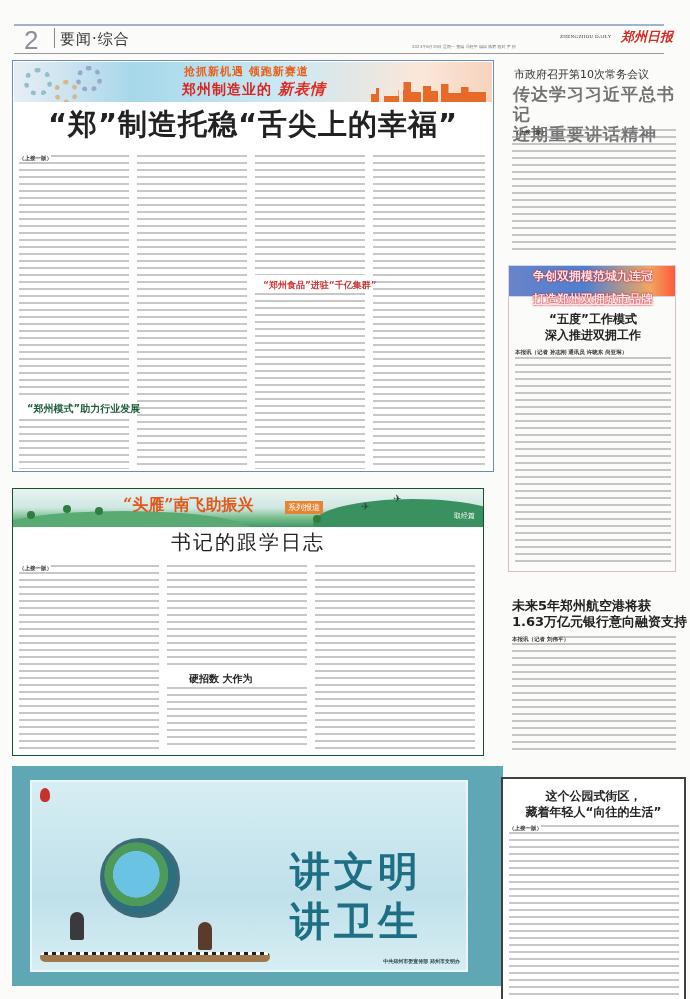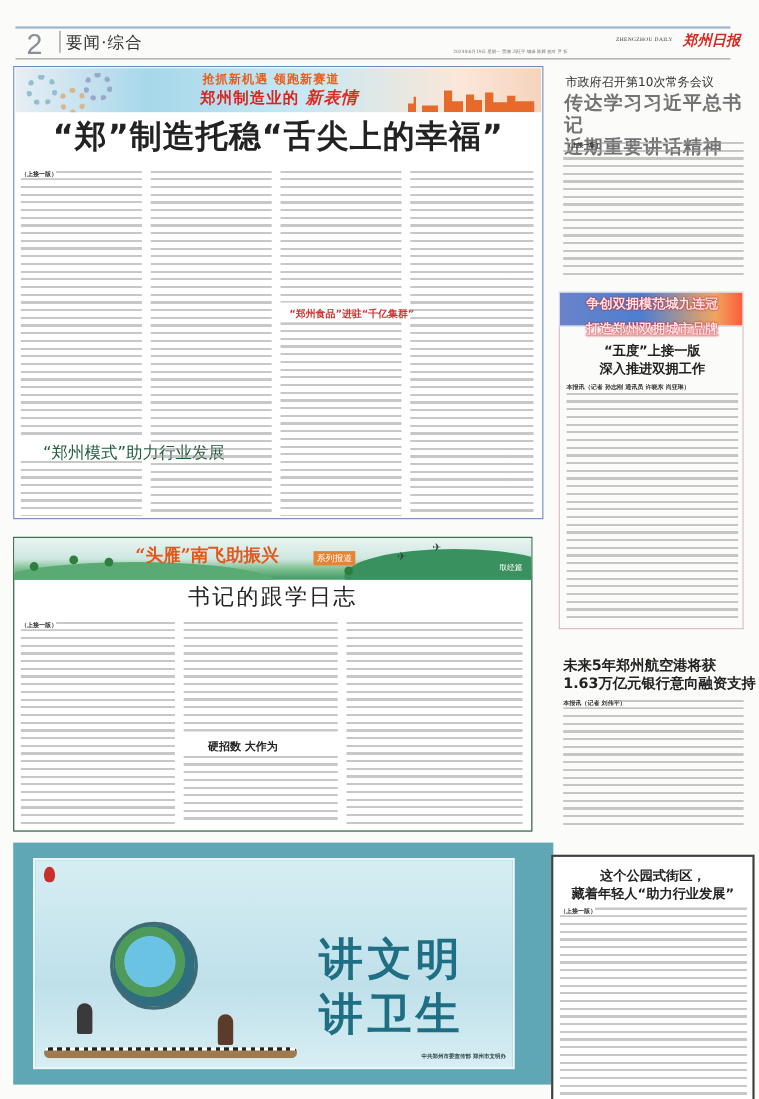--- a/index.html
+++ b/index.html
@@ -31,21 +31,21 @@
   .g1 { left: 10px; top: 6px; width: 28px; height: 28px; border-color: #8fbfd0; }
   .g2 { left: 40px; top: 18px; width: 24px; height: 24px; border-color: #d8b78f; }
   .g3 { left: 62px; top: 4px; width: 26px; height: 26px; border-color: #9aa7c8; }
   .skyline { position: absolute; right: 6px; bottom: 0; width: 125px; height: 20px;
     background: linear-gradient(90deg, transparent 0 8%, #e86a2a 8% 14%, transparent 14% 18%, #e86a2a 18% 30%, transparent 30% 34%, #e86a2a 34% 48%, transparent 48% 50%, #e86a2a 50% 62%, transparent 62% 64%, #e86a2a 64% 100%);
     clip-path: polygon(0 60%,12% 60%,12% 30%,18% 30%,18% 70%,30% 70%,30% 40%,34% 40%,34% 0,40% 0,40% 50%,48% 50%,48% 20%,56% 20%,56% 45%,64% 45%,64% 10%,70% 10%,70% 55%,80% 55%,80% 25%,86% 25%,86% 50%,100% 50%,100% 100%,0 100%); }
   .banner-sub { position: absolute; left: 170px; top: 2px; font-size: 11px; font-weight: bold; color: #e85d1a; letter-spacing: 1px; }
   .banner-main { position: absolute; left: 168px; top: 18px; font-size: 14px; font-weight: bold; color: #d8251f; letter-spacing: 1px; }
   .banner-accent { font-family: "DejaVu Serif", serif; font-style: italic; color: #e02a22; font-size: 15px; margin-left: 6px; }
   .feat1-title { position: absolute; left: 0; top: 44px; width: 480px; text-align: center; font-size: 29px; font-weight: bold; color: #222; letter-spacing: 1px; }
-  .subhead-green { position: absolute; left: 20px; top: 406px; font-size: 15px; font-weight: normal; color: #1f5c3a; margin-left: 12px; }
+  .subhead-green { position: absolute; left: 20px; top: 406px; font-size: 10px; font-weight: bold; color: #1f5c3a; }
 
   
   .feat2 { position: absolute; left: 12px; top: 488px; width: 472px; height: 268px; border: 1px solid #14532d; background: #fff; }
   .feat2-banner { position: absolute; left: 0; top: 0; width: 470px; height: 38px;
     background: linear-gradient(180deg,#e9f4f1 0%, #cfe7e1 50%, #7dbf8f 75%, #3f9a66 100%); overflow: hidden; }
   .hill { position: absolute; border-radius: 50%; }
   .h1 { left: -20px; top: 22px; width: 260px; height: 40px; background: #5aaa73; }
   .h2 { left: 300px; top: 10px; width: 200px; height: 50px; background: #3a9160; }
   .tree { position: absolute; width: 8px; height: 8px; border-radius: 50%; background: #2f7d3f; }
   .feat2-kicker { position: absolute; left: 110px; top: 6px; font-size: 16px; font-weight: bold; color: #e2571c; font-family: "DejaVu Serif", serif; }
@@ -177,40 +177,40 @@
     <div class="txt" style="left:546px;top:129px;width:130px;height:6px;"></div>
     <div class="txt" style="left:512px;top:136px;width:164px;height:118px;"></div>
   </div>
 
   <div class="banner-shuang">
     <div class="bs-line bs1">争创双拥模范城九连冠</div>
     <div class="bs-line bs2">打造郑州双拥城市品牌</div>
   </div>
   <div class="r-box2">
     <div class="r-title2">
-      <div>“五度”上接一版</div>
+      <div>“五度”工作模式</div>
       <div>深入推进双拥工作</div>
     </div>
     <div class="lead" style="left:6px;top:52px;">本报讯（记者 孙志刚 通讯员 许晓东 尚亚琳）</div>
     <div class="txt" style="left:6px;top:60px;width:156px;height:205px;"></div>
   </div>
 
   <div>
     <div class="r-title3">
       <div>未来5年郑州航空港将获</div>
       <div>1.63万亿元银行意向融资支持</div>
     </div>
     <div class="lead" style="left:512px;top:636px;">本报讯（记者 刘伟平）</div>
     <div class="txt" style="left:560px;top:636px;width:116px;height:6px;"></div>
     <div class="txt" style="left:512px;top:643px;width:164px;height:110px;"></div>
   </div>
 
   <div class="r-box4">
     <div class="r-title4">
       <div>这个公园式街区，</div>
-      <div>藏着年轻人“助力行业发展”</div>
+      <div>藏着年轻人“向往的生活”</div>
     </div>
     <div class="lead" style="left:6px;top:46px;">（上接一版）</div>
     <div class="txt" style="left:38px;top:46px;width:138px;height:6px;"></div>
     <div class="txt" style="left:6px;top:53px;width:170px;height:172px;"></div>
   </div>
 
 </div>
 
 </body></html>

